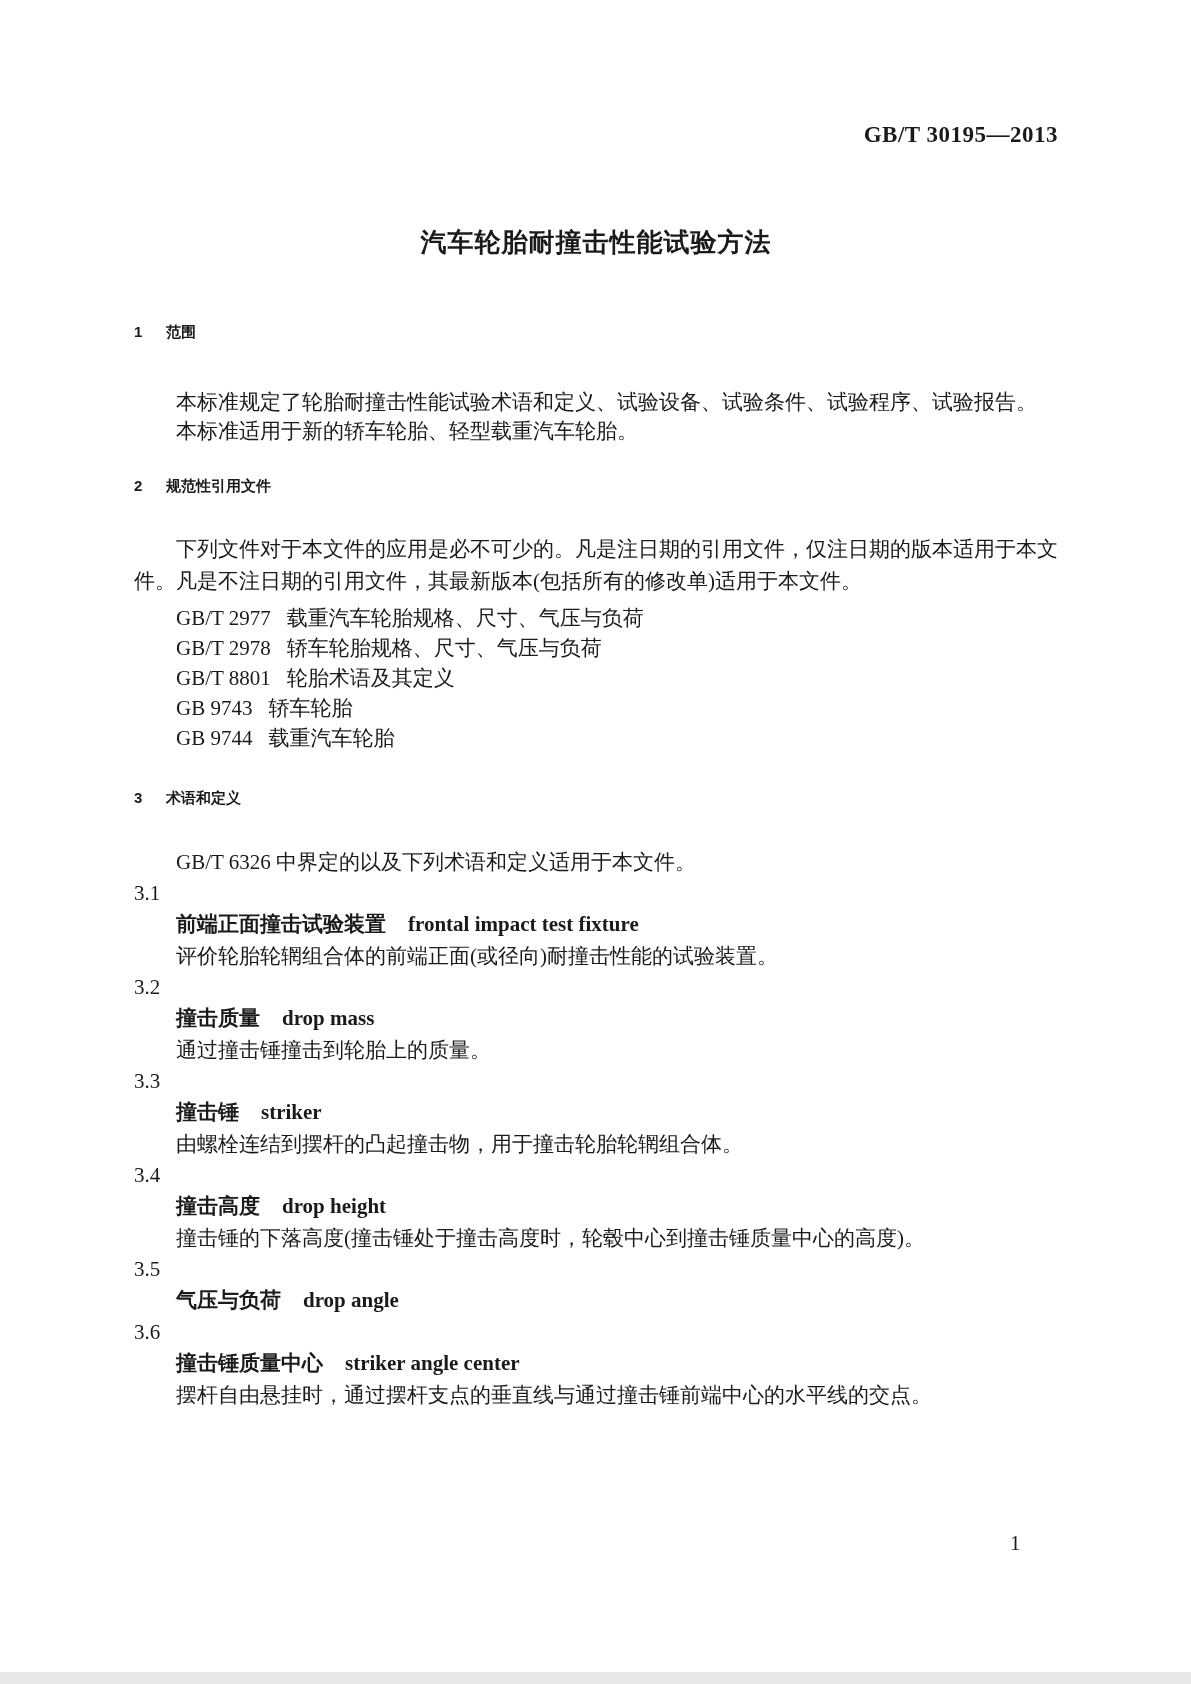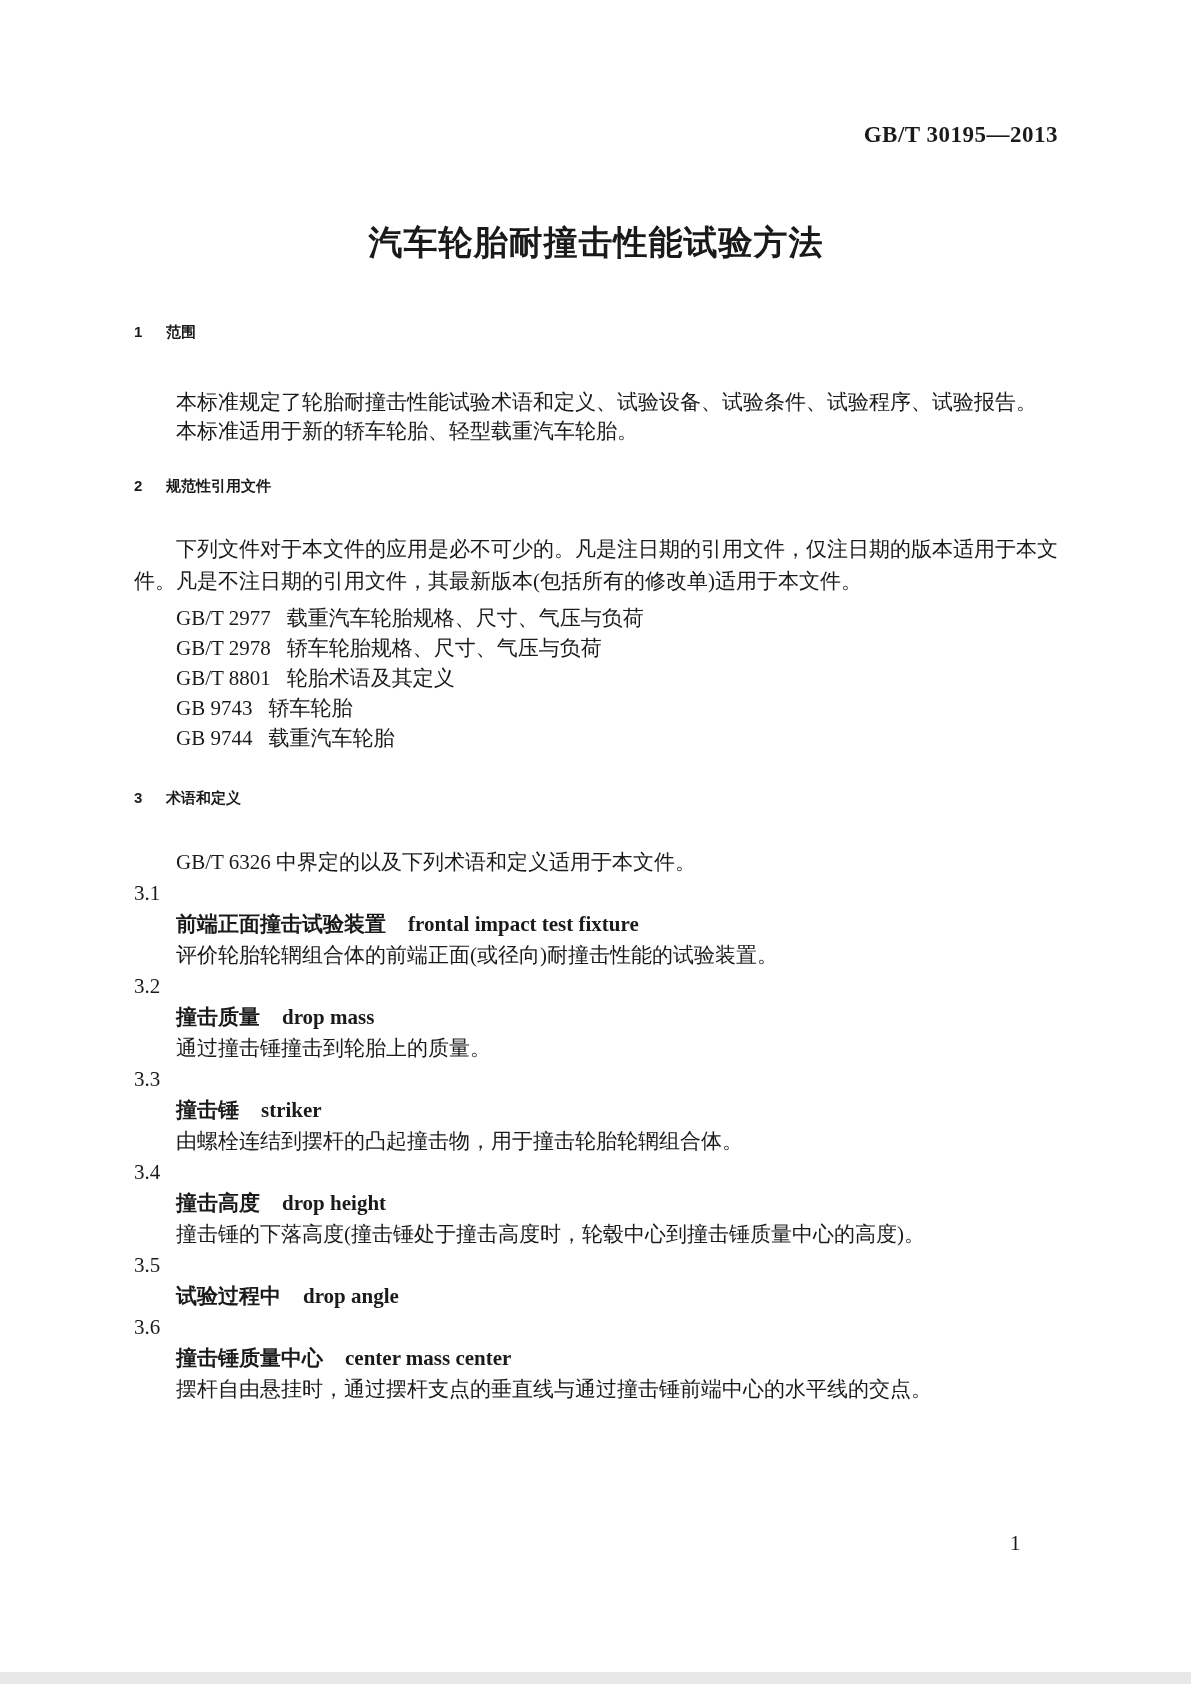--- a/index.html
+++ b/index.html
@@ -16,21 +16,21 @@
 
   .doc-number {
     position:absolute; top:122px; right:133px;
     font-weight:700; font-size:23px; letter-spacing:0.5px;
     font-family:"Liberation Serif","DejaVu Serif",serif;
   }
   .doc-title {
     position:absolute; top:220px; left:134px; right:133px;
     text-align:center;
     font-family:"Liberation Sans","DejaVu Sans",sans-serif;
-    font-weight:700; font-size:34px; line-height:44px; letter-spacing:1px;
+    font-weight:700; font-size:26px; line-height:44px; letter-spacing:1px;
     margin:0;
   }
   .content { position:absolute; left:134px; right:133px; top:0; }
 
   .sec-heading {
     position:absolute; left:0; right:0;
     font-family:"Liberation Sans","DejaVu Sans",sans-serif;
     font-weight:700; font-size:15px; line-height:31px;
   }
   .sec-heading .sec-num { display:inline-block; min-width:32px; }
@@ -43,21 +43,21 @@
   .para-wrap { line-height:32px; }
 
   .ref-list { position:absolute; left:0; right:0; line-height:30px; }
   .ref-line { padding-left:42px; }
   .ref-code { margin-right:16px; }
 
   .term-list { position:absolute; left:0; right:0; line-height:31px; }
   .term-num { }
   .term-name { padding-left:42px; font-weight:700; }
   .term-name .zh {
-    font-family:Liberation Serif, serif;
+    font-family:Liberation Mono, monospace;
   }
   .term-name .en {
     margin-left:22px;
     font-family:"Liberation Serif","DejaVu Serif",serif;
   }
   .term-def { padding-left:42px; }
 
   .page-number {
     position:absolute; top:1528px; left:1010px;
     line-height:31px; font-size:21px;
@@ -138,28 +138,28 @@
         <div class="term-num">3.4</div>
         <div class="term-name">
           <span class="zh">撞击高度</span><span class="en">drop height</span>
         </div>
         <div class="term-def">撞击锤的下落高度(撞击锤处于撞击高度时，轮毂中心到撞击锤质量中心的高度)。</div>
       </div>
 
       <div class="term">
         <div class="term-num">3.5</div>
         <div class="term-name">
-          <span class="zh">试验过程中</span><span class="en">drop angle</span>
+          <span class="zh">气压与负荷</span><span class="en">drop angle</span>
         </div>
       </div>
 
       <div class="term">
         <div class="term-num">3.6</div>
         <div class="term-name">
-          <span class="zh">撞击锤质量中心</span><span class="en">center mass center</span>
+          <span class="zh">撞击锤质量中心</span><span class="en">striker angle center</span>
         </div>
         <div class="term-def">摆杆自由悬挂时，通过摆杆支点的垂直线与通过撞击锤前端中心的水平线的交点。</div>
       </div>
 
 
     </div>
   </div>
 
   <div class="page-number">1</div>
 

